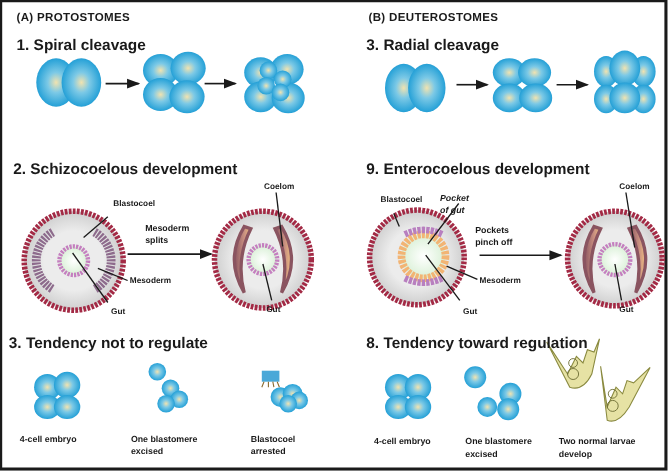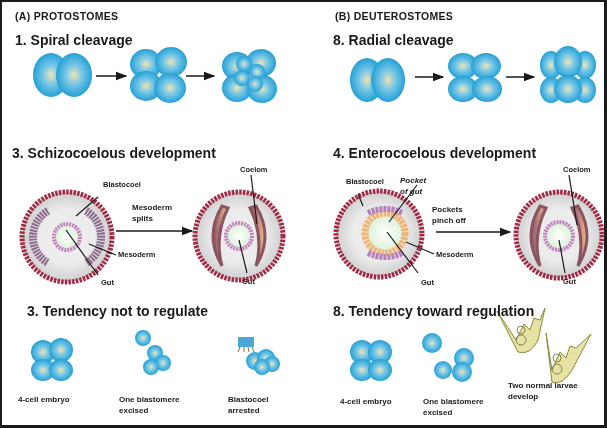--- a/index.html
+++ b/index.html
@@ -166,49 +166,49 @@
     <circle cx="521" cy="330" r="4" fill="none" stroke="#6a6a30" stroke-width="0.8"></circle>
     <circle cx="521" cy="340" r="5" fill="none" stroke="#6a6a30" stroke-width="0.8"></circle>
     <path d="M546,333 L552,370 L560,352 L566,358 L570,346 L576,348 L591,334 L572,370 Q562,386 552,382 Z" fill="#e6e2a4" stroke="#8a8a40" stroke-width="1"></path>
     <circle cx="557" cy="358" r="4" fill="none" stroke="#6a6a30" stroke-width="0.8"></circle>
     <circle cx="557" cy="369" r="5" fill="none" stroke="#6a6a30" stroke-width="0.8"></circle>
   </g>
 </svg>
 
 <div class="txt h1" style="left:15px;top:10px;">(A)  PROTOSTOMES</div>
 <div class="txt h2" style="left:15px;top:32px;">1. Spiral cleavage</div>
-<div class="txt h2" style="left:12px;top:145px;">3. Schizocoelous development</div>
-<div class="txt h2" style="left:27px;top:303px;">3. Tendency not to regulate</div>
+<div class="txt h2" style="left:12px;top:145px;">2. Schizocoelous development</div>
+<div class="txt h2" style="left:8px;top:303px;">3. Tendency not to regulate</div>
 
 <div class="txt lbl" style="left:103px;top:180px;">Blastocoel</div>
 <div class="txt lbl cap" style="left:132px;top:202px;">Mesoderm
 splits</div>
 <div class="txt lbl" style="left:118px;top:250px;">Mesoderm</div>
 <div class="txt lbl" style="left:101px;top:278px;">Gut</div>
 <div class="txt lbl" style="left:240px;top:165px;">Coelom</div>
 <div class="txt lbl" style="left:242px;top:277px;">Gut</div>
 
 <div class="txt cap" style="left:18px;top:394px;">4-cell embryo</div>
 <div class="txt cap" style="left:119px;top:394px;">One blastomere
 excised</div>
 <div class="txt cap" style="left:228px;top:394px;">Blastocoel
 arrested</div>
 
 <div class="txt h1" style="left:335px;top:10px;">(B)  DEUTEROSTOMES</div>
-<div class="txt h2" style="left:333px;top:32px;">8. Radial cleavage</div>
-<div class="txt h2" style="left:333px;top:145px;">4. Enterocoelous development</div>
+<div class="txt h2" style="left:333px;top:32px;">3. Radial cleavage</div>
+<div class="txt h2" style="left:333px;top:145px;">9. Enterocoelous development</div>
 <div class="txt h2" style="left:333px;top:303px;">8. Tendency toward regulation</div>
 
 <div class="txt lbl" style="left:346px;top:177px;">Blastocoel</div>
 <div class="txt lbl cap" style="left:400px;top:175px;font-style:italic;">Pocket
 of gut</div>
 <div class="txt lbl cap" style="left:432px;top:204px;">Pockets
 pinch off</div>
 <div class="txt lbl" style="left:436px;top:250px;">Mesoderm</div>
 <div class="txt lbl" style="left:421px;top:278px;">Gut</div>
 <div class="txt lbl" style="left:563px;top:165px;">Coelom</div>
 <div class="txt lbl" style="left:563px;top:277px;">Gut</div>
 
 <div class="txt cap" style="left:340px;top:396px;">4-cell embryo</div>
 <div class="txt cap" style="left:423px;top:396px;">One blastomere
 excised</div>
-<div class="txt cap" style="left:508px;top:380px;">Two normal larvae
+<div class="txt cap" style="left:508px;top:396px;">Two normal larvae
 develop</div>
 
 </body></html>

